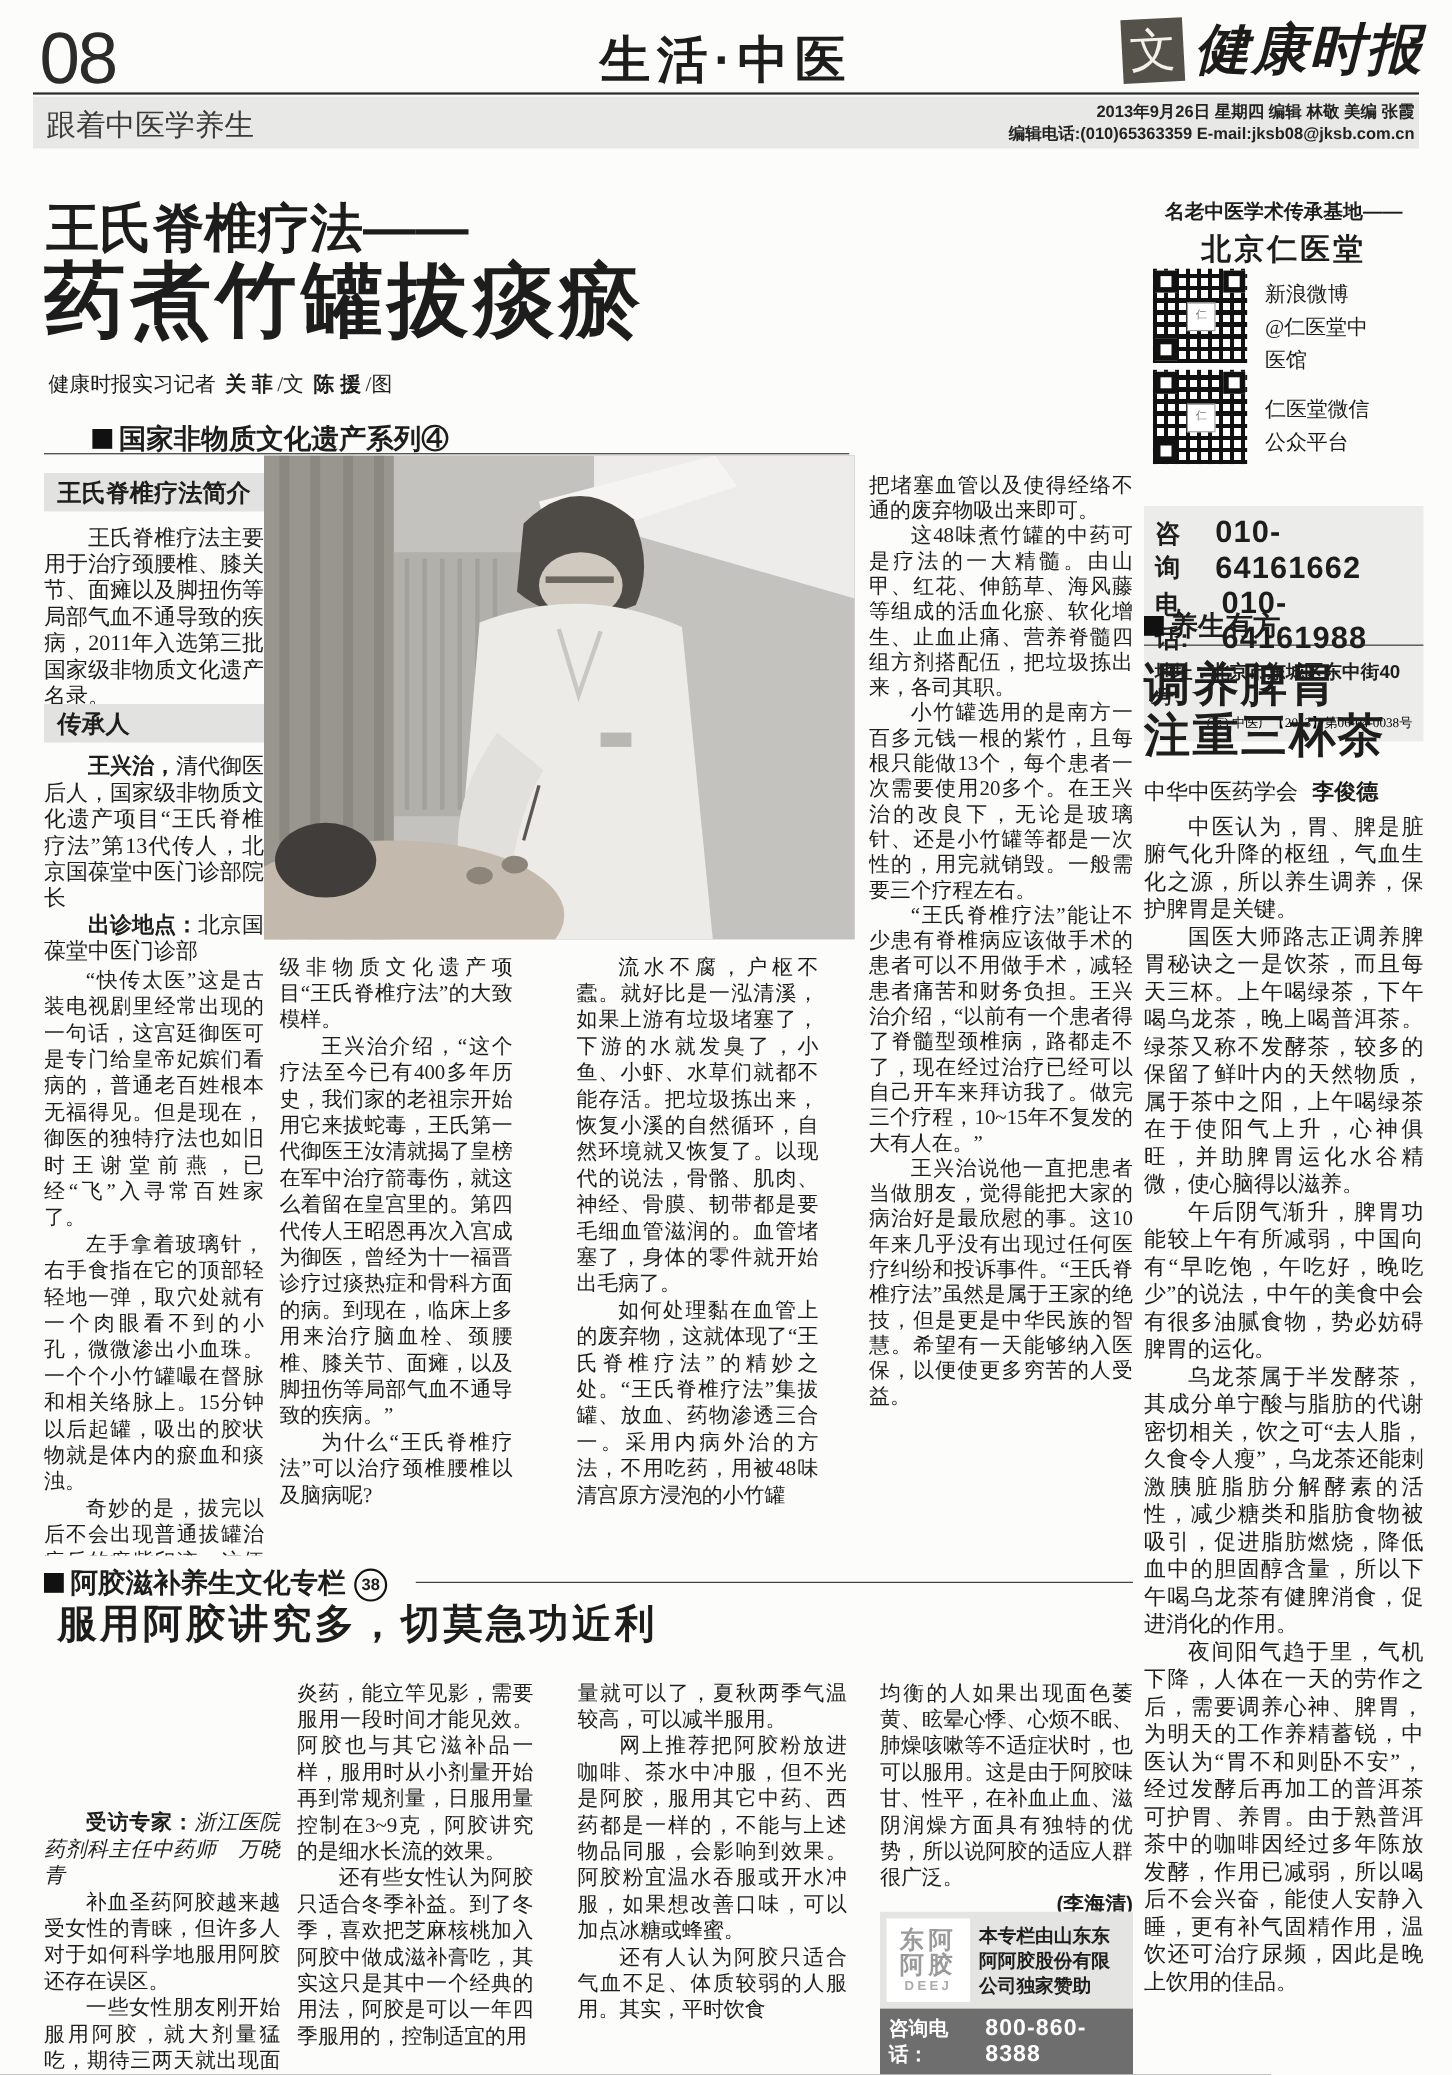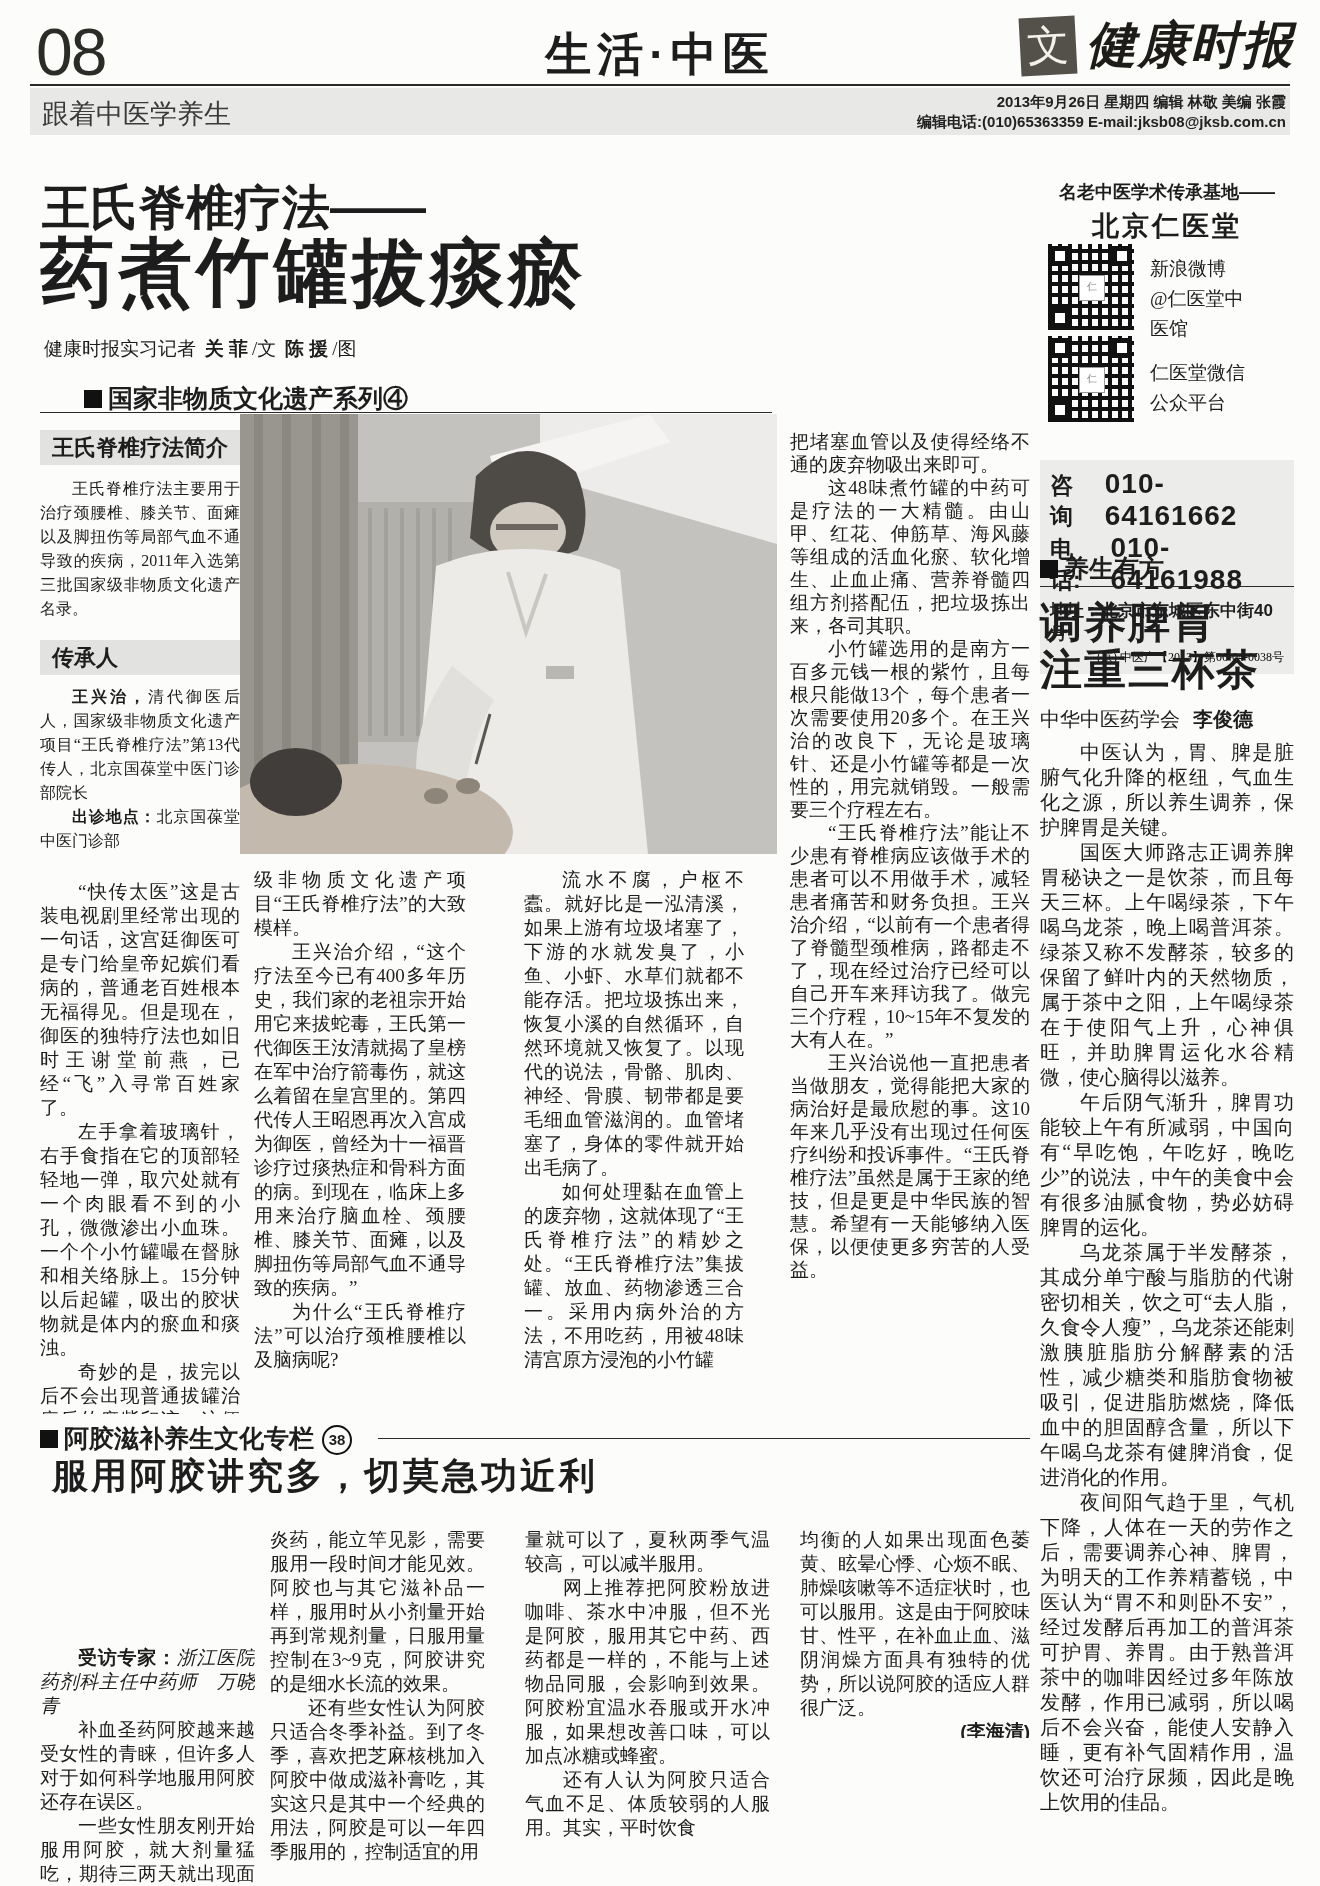--- a/index.html
+++ b/index.html
@@ -25,21 +25,21 @@
   .kicker{left:42px;top:176px;font-size:48px;font-weight:700;font-family:"Liberation Sans",sans-serif;}
   .main-title{left:40px;top:224px;font-size:74px;font-weight:700;letter-spacing:4px;}
   .byline{left:44px;top:336px;font-size:19px;}
   .byline b{font-family:"Liberation Sans",sans-serif;margin:0 4px;}
   .series-head{left:40px;top:382px;font-size:25px;font-weight:700;font-family:"Liberation Sans",sans-serif;padding-left:44px;}
   .sq{display:inline-block;width:18px;height:18px;background:#111;margin-right:6px;vertical-align:-1px;}
   .circle-num{display:inline-flex;width:26px;height:26px;border:2px solid #111;border-radius:50%;
       align-items:center;justify-content:center;font-size:15px;font-weight:700;margin-left:8px;vertical-align:2px;}
   .gray-bar{background:#e2e2e0;height:35px;line-height:35px;padding-left:12px;font-size:22px;
       font-weight:700;font-family:"Liberation Sans",sans-serif;}
-  .boxbody{font-size:16px;line-height:24px;text-align:justify;}
+  .boxbody{font-size:20px;line-height:24px;text-align:justify;}
   .boxbody p{margin:0;text-indent:2em;}
   .colbody{font-size:19px;line-height:24px;text-align:justify;overflow:hidden;}
   .colbody p{margin:0;text-indent:2em;}
   .colbody p.cont{text-indent:0;}
   .col4{font-size:19px;line-height:23px;}
   .photo-frame{left:240px;top:414px;width:537px;height:440px;background:#c4c2bf;overflow:hidden;}
   
   .promo-l1{left:1040px;top:180px;width:254px;text-align:center;font-size:18px;font-weight:700;
             font-family:"Liberation Sans",sans-serif;}
   .promo-l2{left:1040px;top:208px;width:254px;text-align:center;font-size:27px;font-weight:700;
@@ -259,14 +259,28 @@
   <div class="abs colbody" style="left:525px;top:1528px;width:245px;height:352px;">
     <p class="cont">量就可以了，夏秋两季气温较高，可以减半服用。</p>
     <p>网上推荐把阿胶粉放进咖啡、茶水中冲服，但不光是阿胶，服用其它中药、西药都是一样的，不能与上述物品同服，会影响到效果。阿胶粉宜温水吞服或开水冲服，如果想改善口味，可以加点冰糖或蜂蜜。</p>
     <p>还有人认为阿胶只适合气血不足、体质较弱的人服用。其实，平时饮食</p>
   </div>
   <div class="abs colbody" style="left:800px;top:1528px;width:230px;height:210px;">
     <p class="cont">均衡的人如果出现面色萎黄、眩晕心悸、心烦不眠、肺燥咳嗽等不适症状时，也可以服用。这是由于阿胶味甘、性平，在补血止血、滋阴润燥方面具有独特的优势，所以说阿胶的适应人群很广泛。</p>
     <p class="attr cont">(李海清)</p>
   </div>
 
+  <div class="abs sponsor">
+    <div class="sponsor-top">
+      <div class="deej">
+        <div class="deej-ch">东阿</div>
+        <div class="deej-ch">阿胶</div>
+        <div class="deej-en">DEEJ</div>
+      </div>
+      <div class="sponsor-text">本专栏由山东东阿阿胶股份有限公司独家赞助</div>
+    </div>
+    <div class="sponsor-bar">
+      <span class="bl">咨询电话：</span>
+      <span class="bn">800-860-8388</span>
+    </div>
+  </div>
 
 </div>
 
 </body></html>

